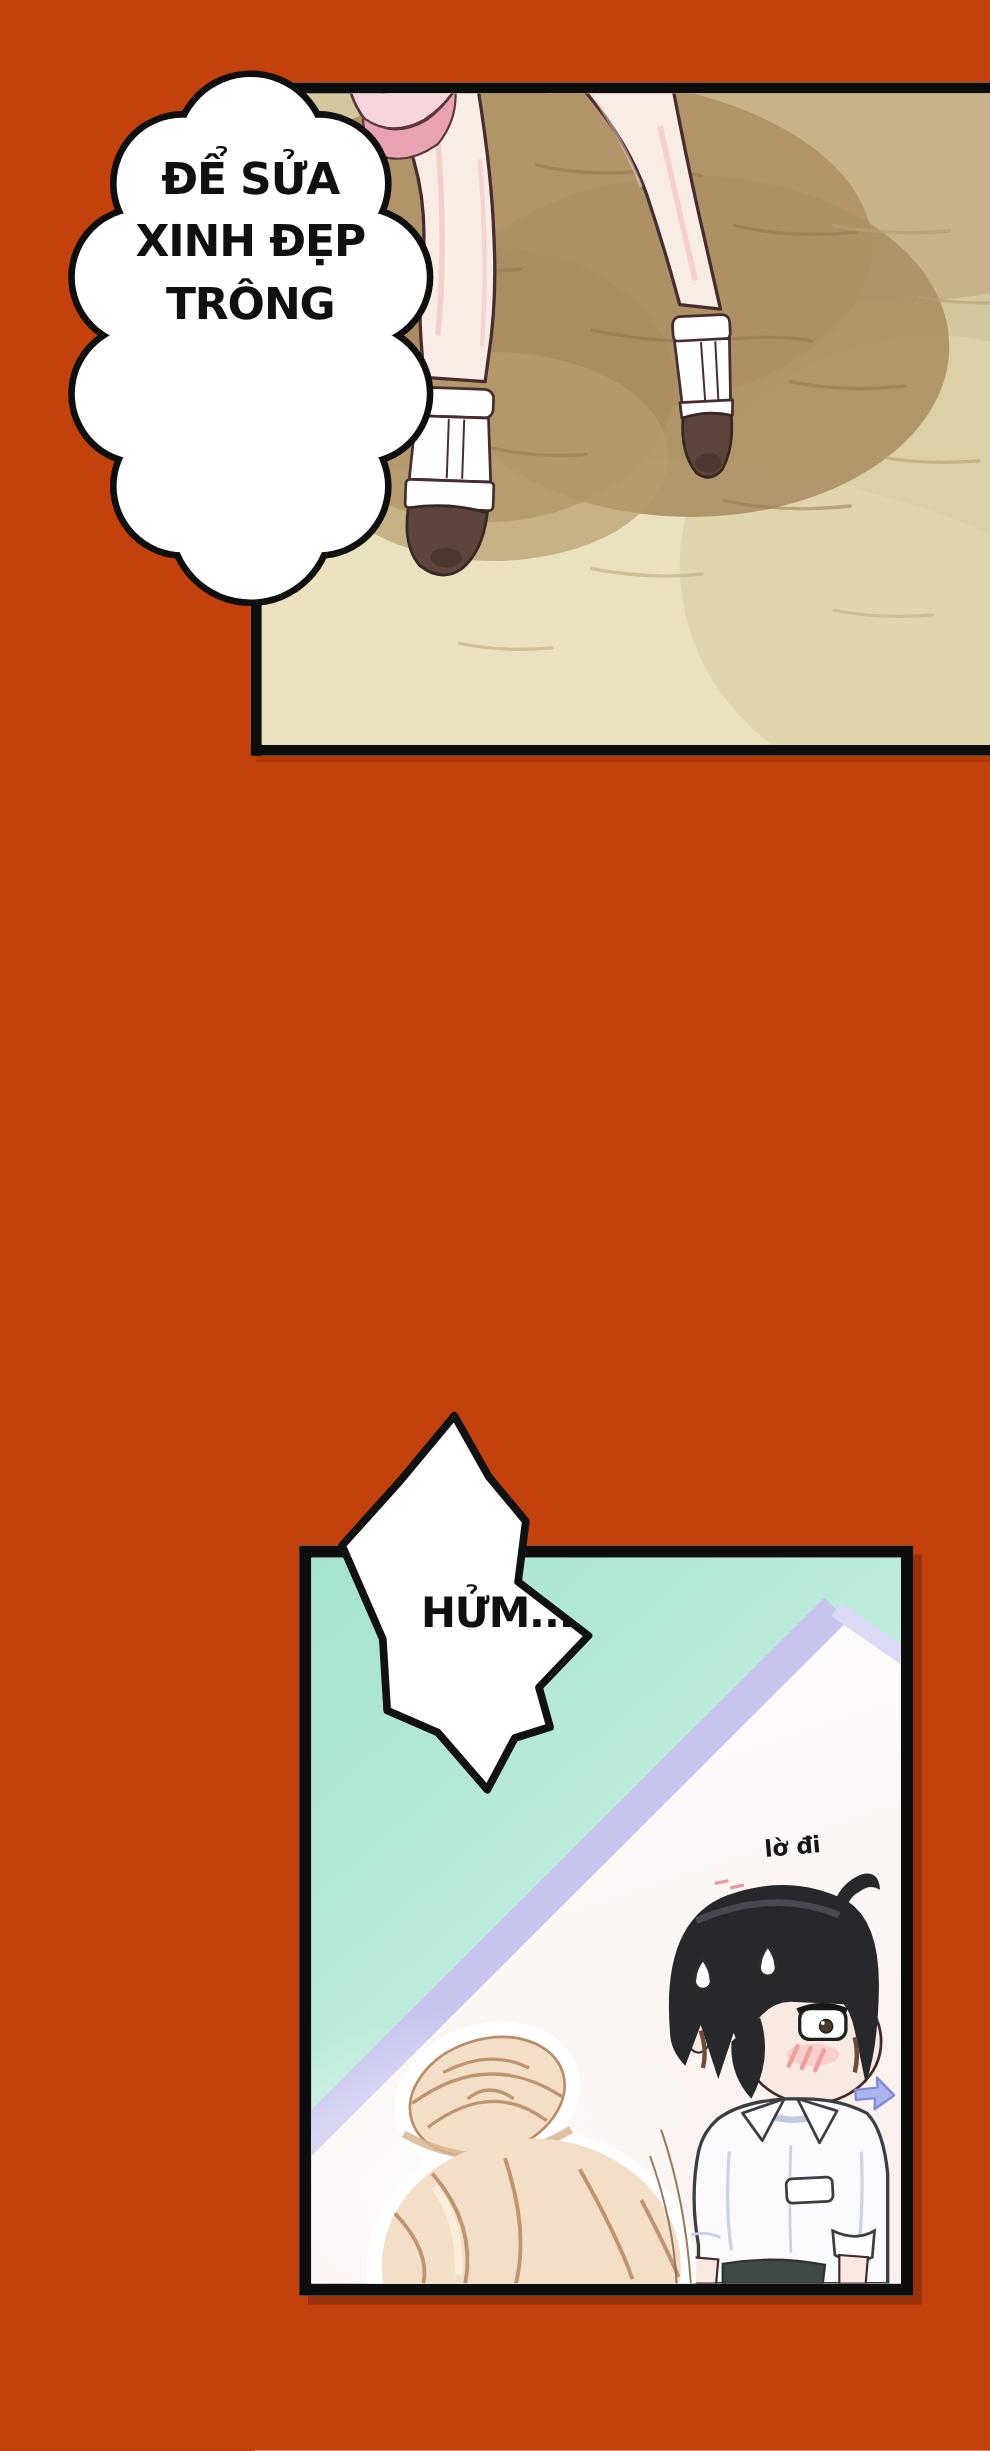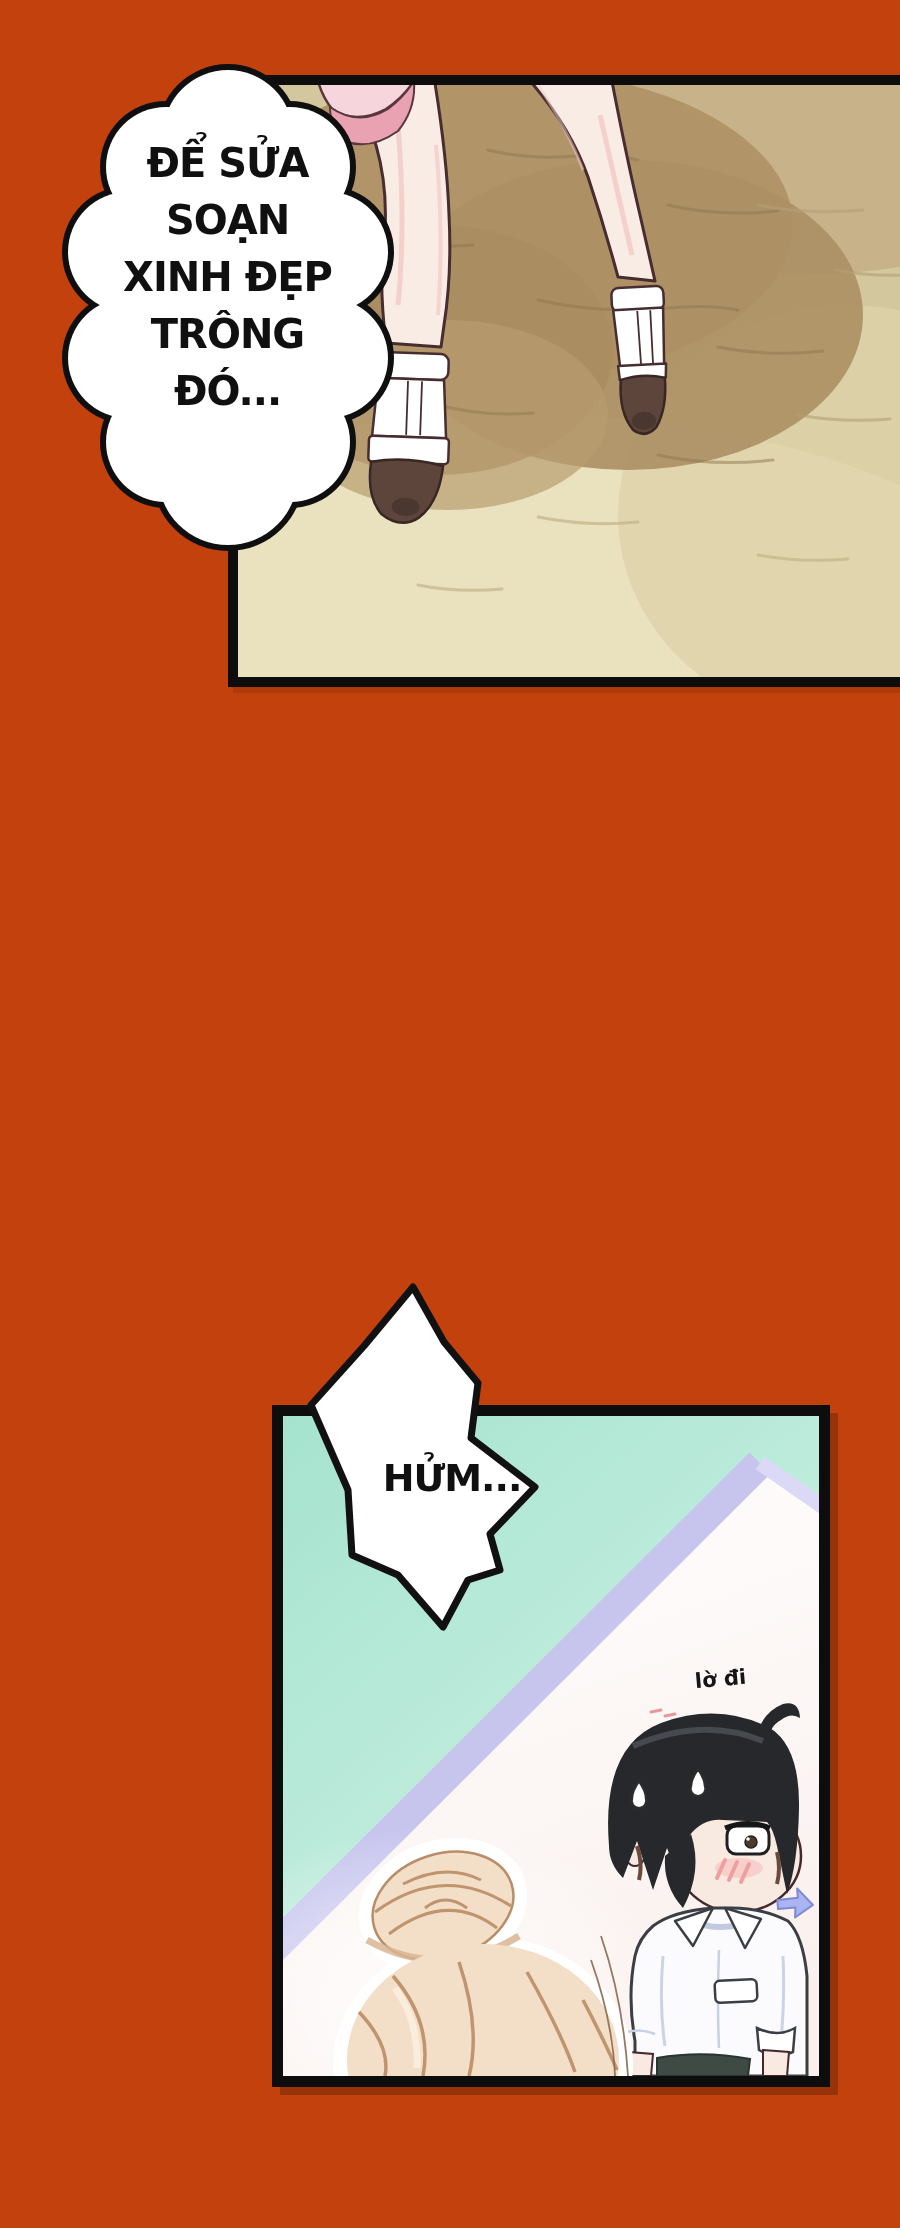--- a/index.html
+++ b/index.html
@@ -10,21 +10,21 @@
              box-shadow:5px 6px 0 rgba(0,0,0,0.10);}
   .panel-bottom{left:272px;top:1405px;width:558px;height:682px;border-width:11px;
              box-shadow:8px 8px 0 rgba(0,0,0,0.22);}
   .panel svg{display:block;width:100%;height:100%;}
   .bubble{position:absolute;}
   .cloud-bubble{left:40px;top:45px;width:375px;height:535px;z-index:3;}
   .burst-bubble{left:300px;top:1278px;width:245px;height:365px;z-index:3;}
   .bubble svg{position:absolute;left:0;top:0;width:100%;height:100%;}
   .cloud-text{position:absolute;left:0;top:90px;width:100%;text-align:center;
               font-weight:bold;font-size:40px;line-height:57px;letter-spacing:-1px;color:#101010;}
-  .burst-text{position:absolute;left:42px;top:178px;width:220px;text-align:center;
+  .burst-text{position:absolute;left:42px;top:166px;width:220px;text-align:center;
               font-weight:bold;font-size:38px;letter-spacing:-1px;color:#101010;}
   .whisper{position:absolute;left:663px;top:1667px;width:115px;text-align:center;z-index:3;
            font-weight:bold;font-size:21px;color:#151515;transform:rotate(-5deg);}
 </style>
 </head>
 <body>
 
 <div class="page">
 
   <section class="panel panel-top">
@@ -121,24 +121,22 @@
           <circle cx="188" cy="430" r="70"></circle>
         <circle cx="126" cy="397" r="60"></circle>
           <circle cx="88" cy="313" r="60"></circle>
         <circle cx="88" cy="207" r="60"></circle>
           <circle cx="126" cy="122" r="60"></circle>
         <circle cx="188" cy="260" r="120"></circle>
       </g>
     </svg>
     <div class="cloud-text">
       <div>ĐỂ SỬA</div>
-      <div>SOẠN</div>
       <div>XINH ĐẸP</div>
       <div>TRÔNG</div>
-      <div>ĐÓ...</div>
     </div>
   </div>
 
   <section class="panel panel-bottom">
     <svg viewBox="0 0 536 660" preserveAspectRatio="none">
       <defs>
         <linearGradient id="mintg" x1="0" y1="0" x2="0.7" y2="1">
           <stop offset="0" stop-color="#a5e3cf"></stop>
             <stop offset="0.55" stop-color="#bfecdc"></stop>
           <stop offset="1" stop-color="#ddf6ec"></stop>

